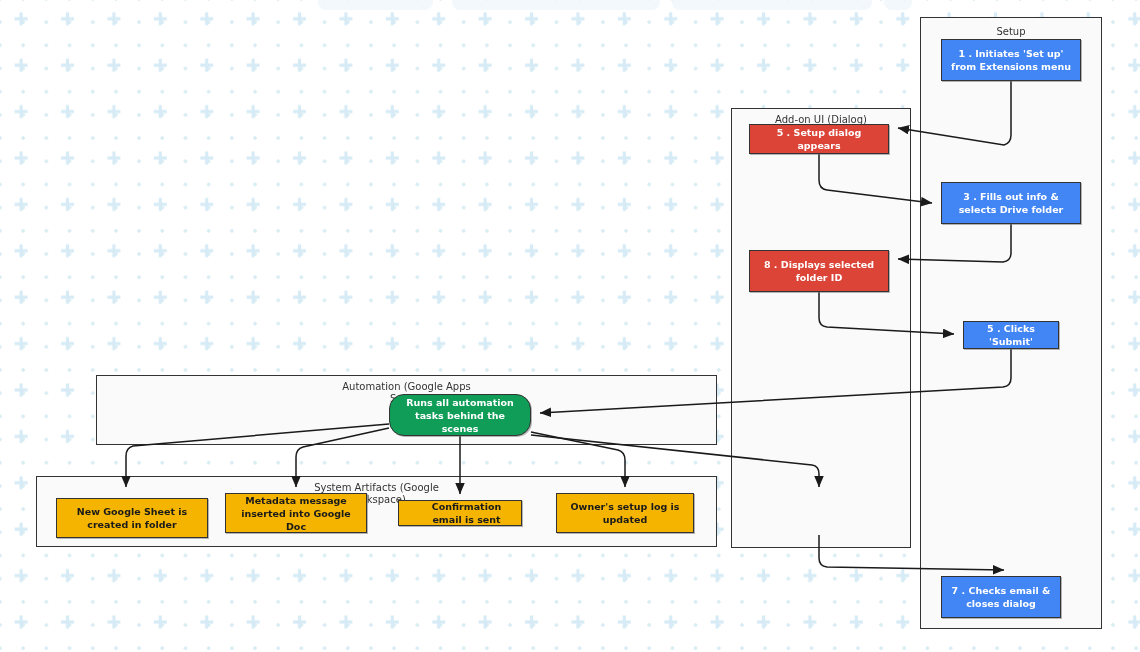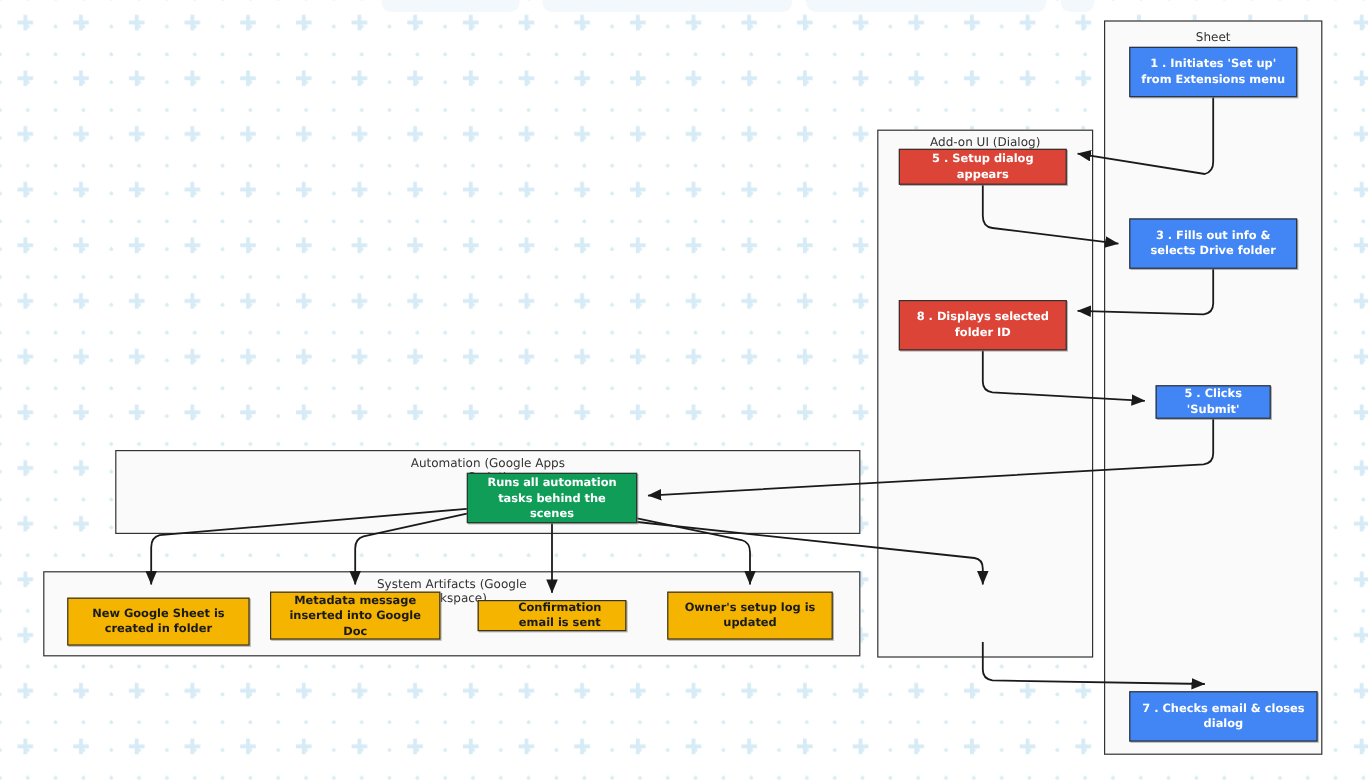--- a/index.html
+++ b/index.html
@@ -69,21 +69,21 @@
     text-align: center;
     font-size: 9.5px;
     font-weight: bold;
     line-height: 13px;
     padding: 2px 6px;
     font-family: "DejaVu Sans", sans-serif;
     box-shadow: 1px 1px 0 rgba(120,120,120,0.55);
   }
   .node.blue   { background: #4285F4; color: #ffffff; }
   .node.red    { background: #DB4437; color: #ffffff; }
-  .node.green  { background: #0F9D58; color: #ffffff; }
+  .node.green  { background: #0F9D58; color: #ffffff; border-radius: 15px; }
   .node.orange { background: #F4B400; color: #1a1a1a; }
 </style>
 </head>
 <body>
 
 <div id="canvas">
 
   <svg class="layer">
     <defs>
       <pattern id="crosspat" width="46.4" height="46.4" patternUnits="userSpaceOnUse" patternTransform="translate(-2,-3)">
@@ -95,21 +95,21 @@
   </svg>
 
   <div class="topstrip">
     <div class="topchip" style="left:318px;width:115px;"></div>
     <div class="topchip" style="left:452px;width:208px;"></div>
     <div class="topchip" style="left:672px;width:200px;"></div>
     <div class="topchip" style="left:884px;width:28px;"></div>
   </div>
 
   <div class="cluster" style="left:920px;top:17px;width:182px;height:612px;">
-    <div class="cluster-title" style="top:8px;">Sheet</div>
+    <div class="cluster-title" style="top:8px;">Setup</div>
   </div>
 
   <div class="cluster" style="left:731px;top:108px;width:180px;height:440px;padding-left:12px;">
     <div class="cluster-title" style="top:5px;">Add-on UI (Dialog)</div>
   </div>
 
   <div class="cluster" style="left:96px;top:375px;width:621px;height:70px;">
     <div class="cluster-title" style="top:5px;white-space:pre-line;">Automation (Google Apps
 Script)</div>
   </div>
@@ -185,17 +185,17 @@
 
   <div class="node orange" style="left:398px;top:500px;width:124px;height:26px;padding-left:19px;">
     <span>Confirmation email is sent</span>
   </div>
 
   <div class="node orange" style="left:556px;top:493px;width:138px;height:40px;">
     <span>Owner's setup log is updated</span>
   </div>
 
 
-  <div class="node blue" style="left:941px;top:576px;width:157px;height:42px;">
+  <div class="node blue" style="left:941px;top:576px;width:120px;height:42px;">
     <span>7 . Checks email &amp; closes dialog</span>
   </div>
 
 </div>
 
 </body></html>

